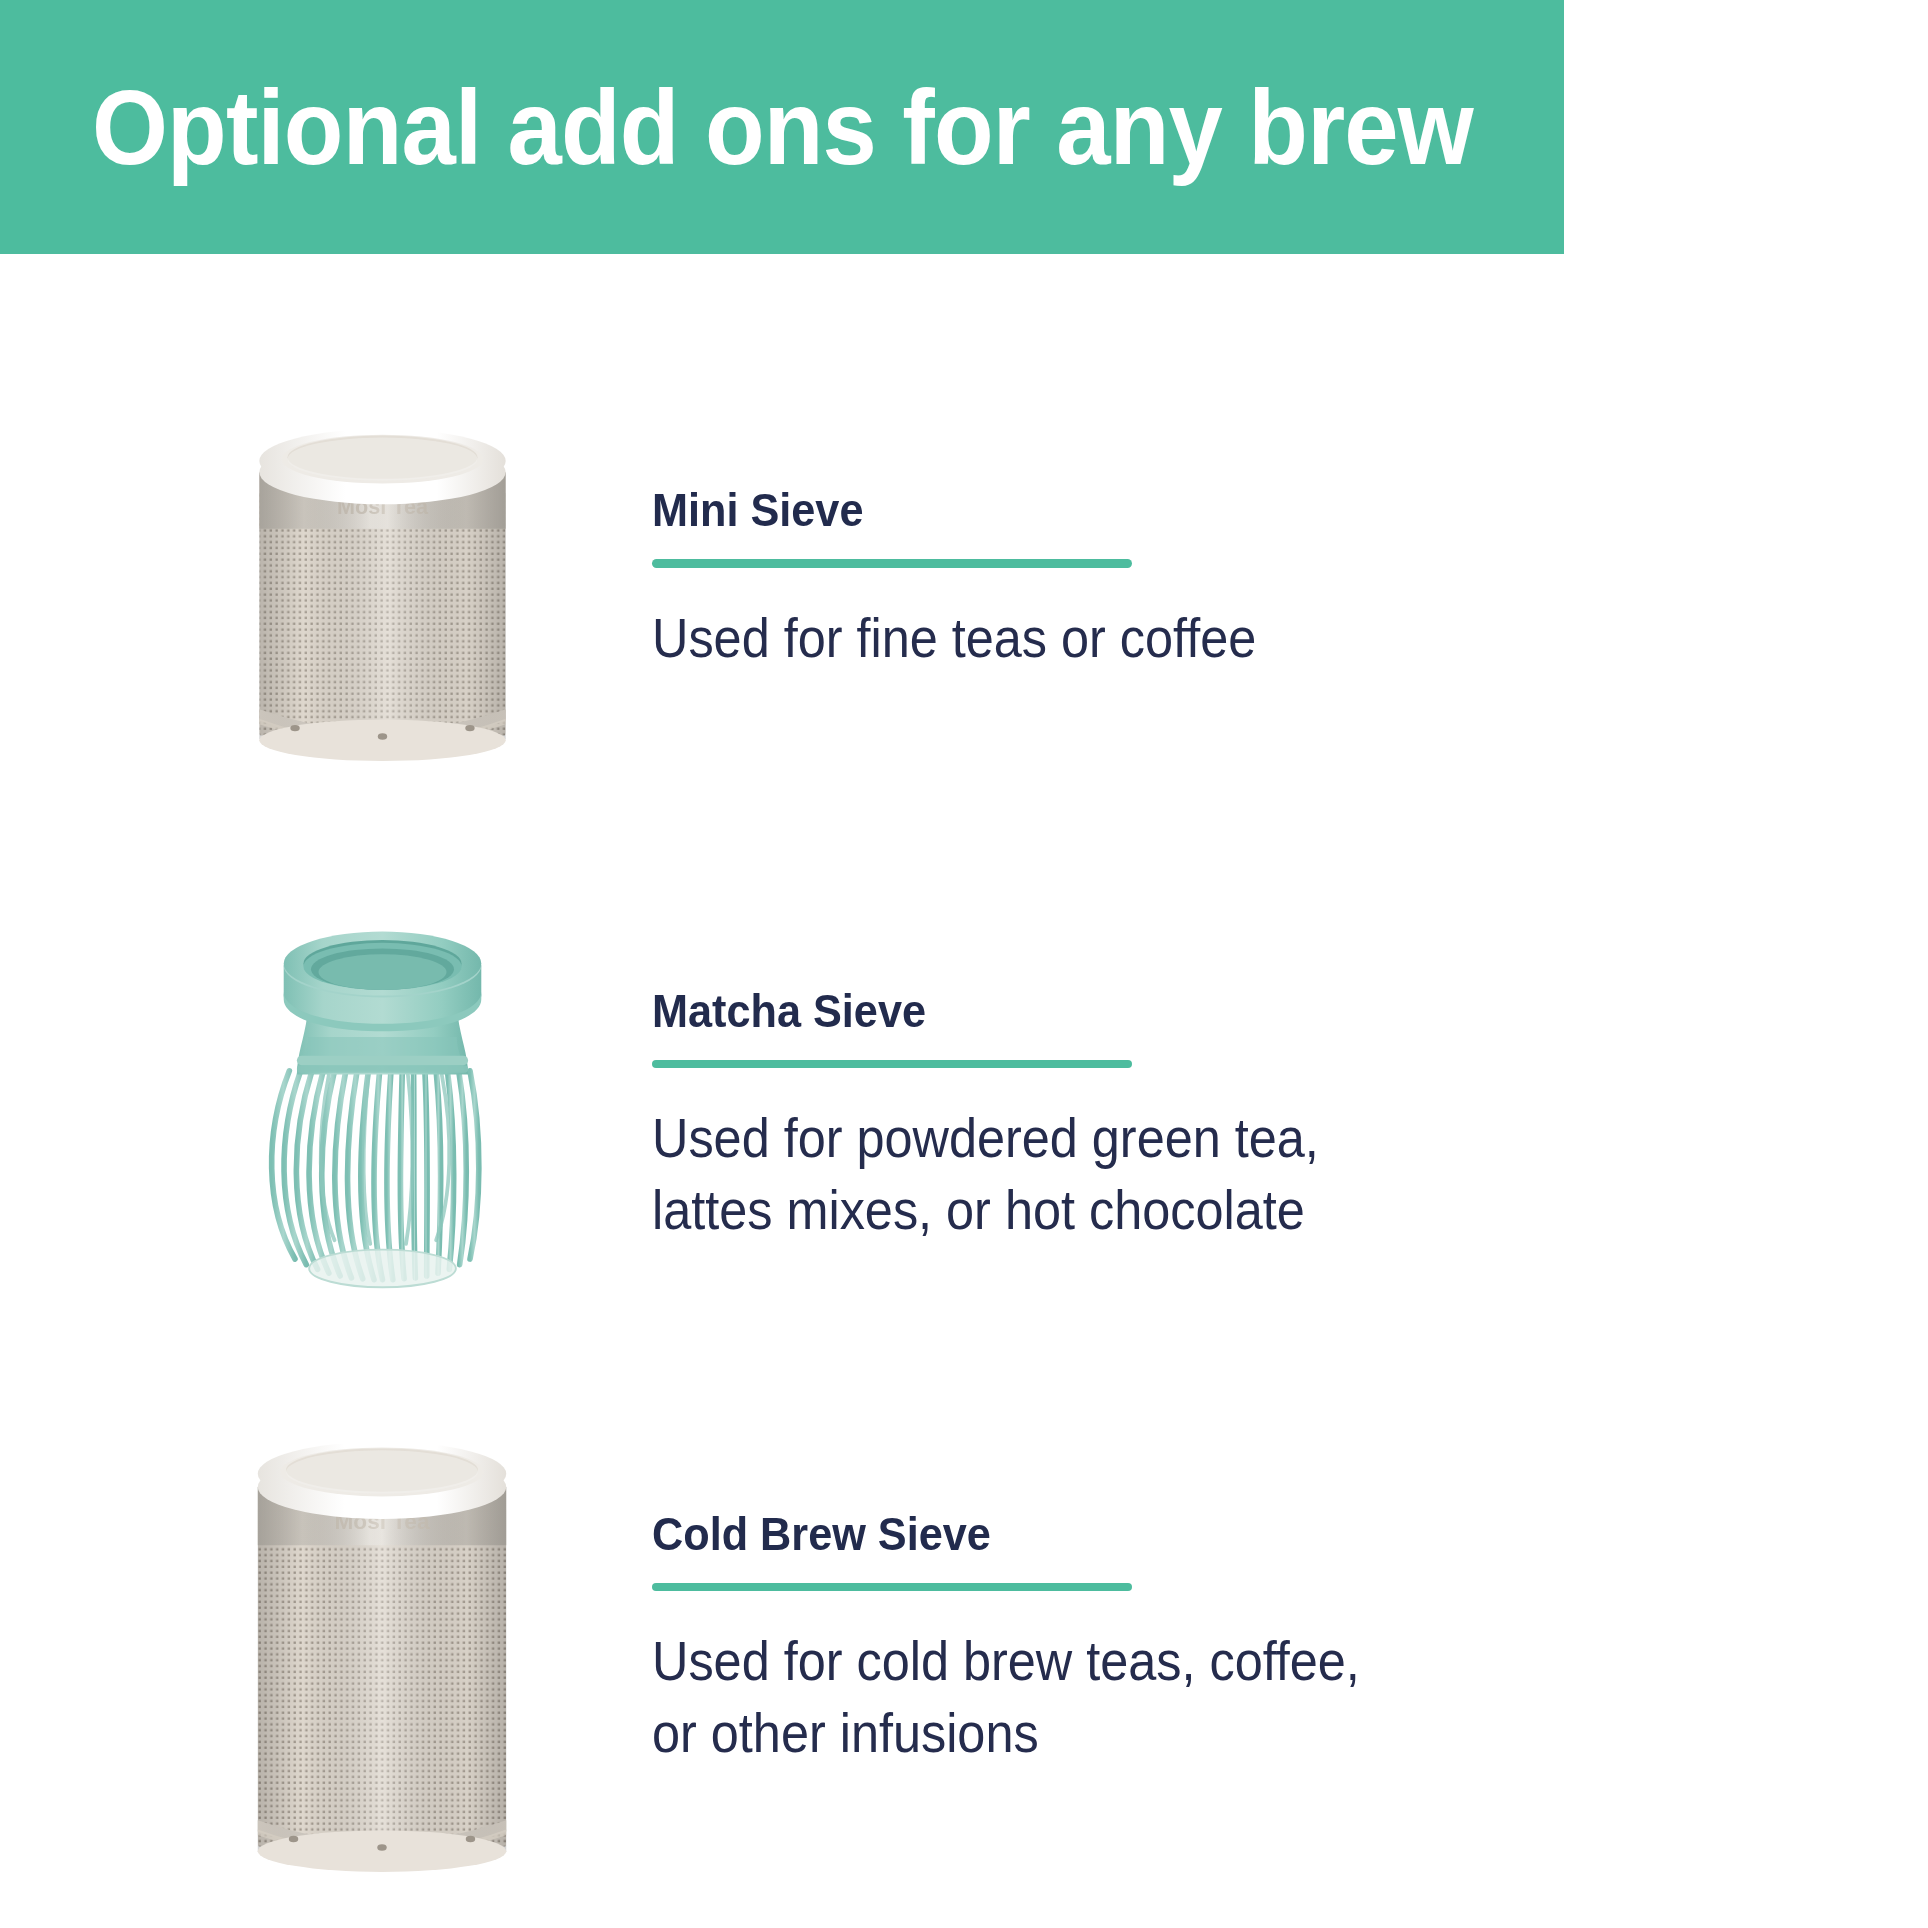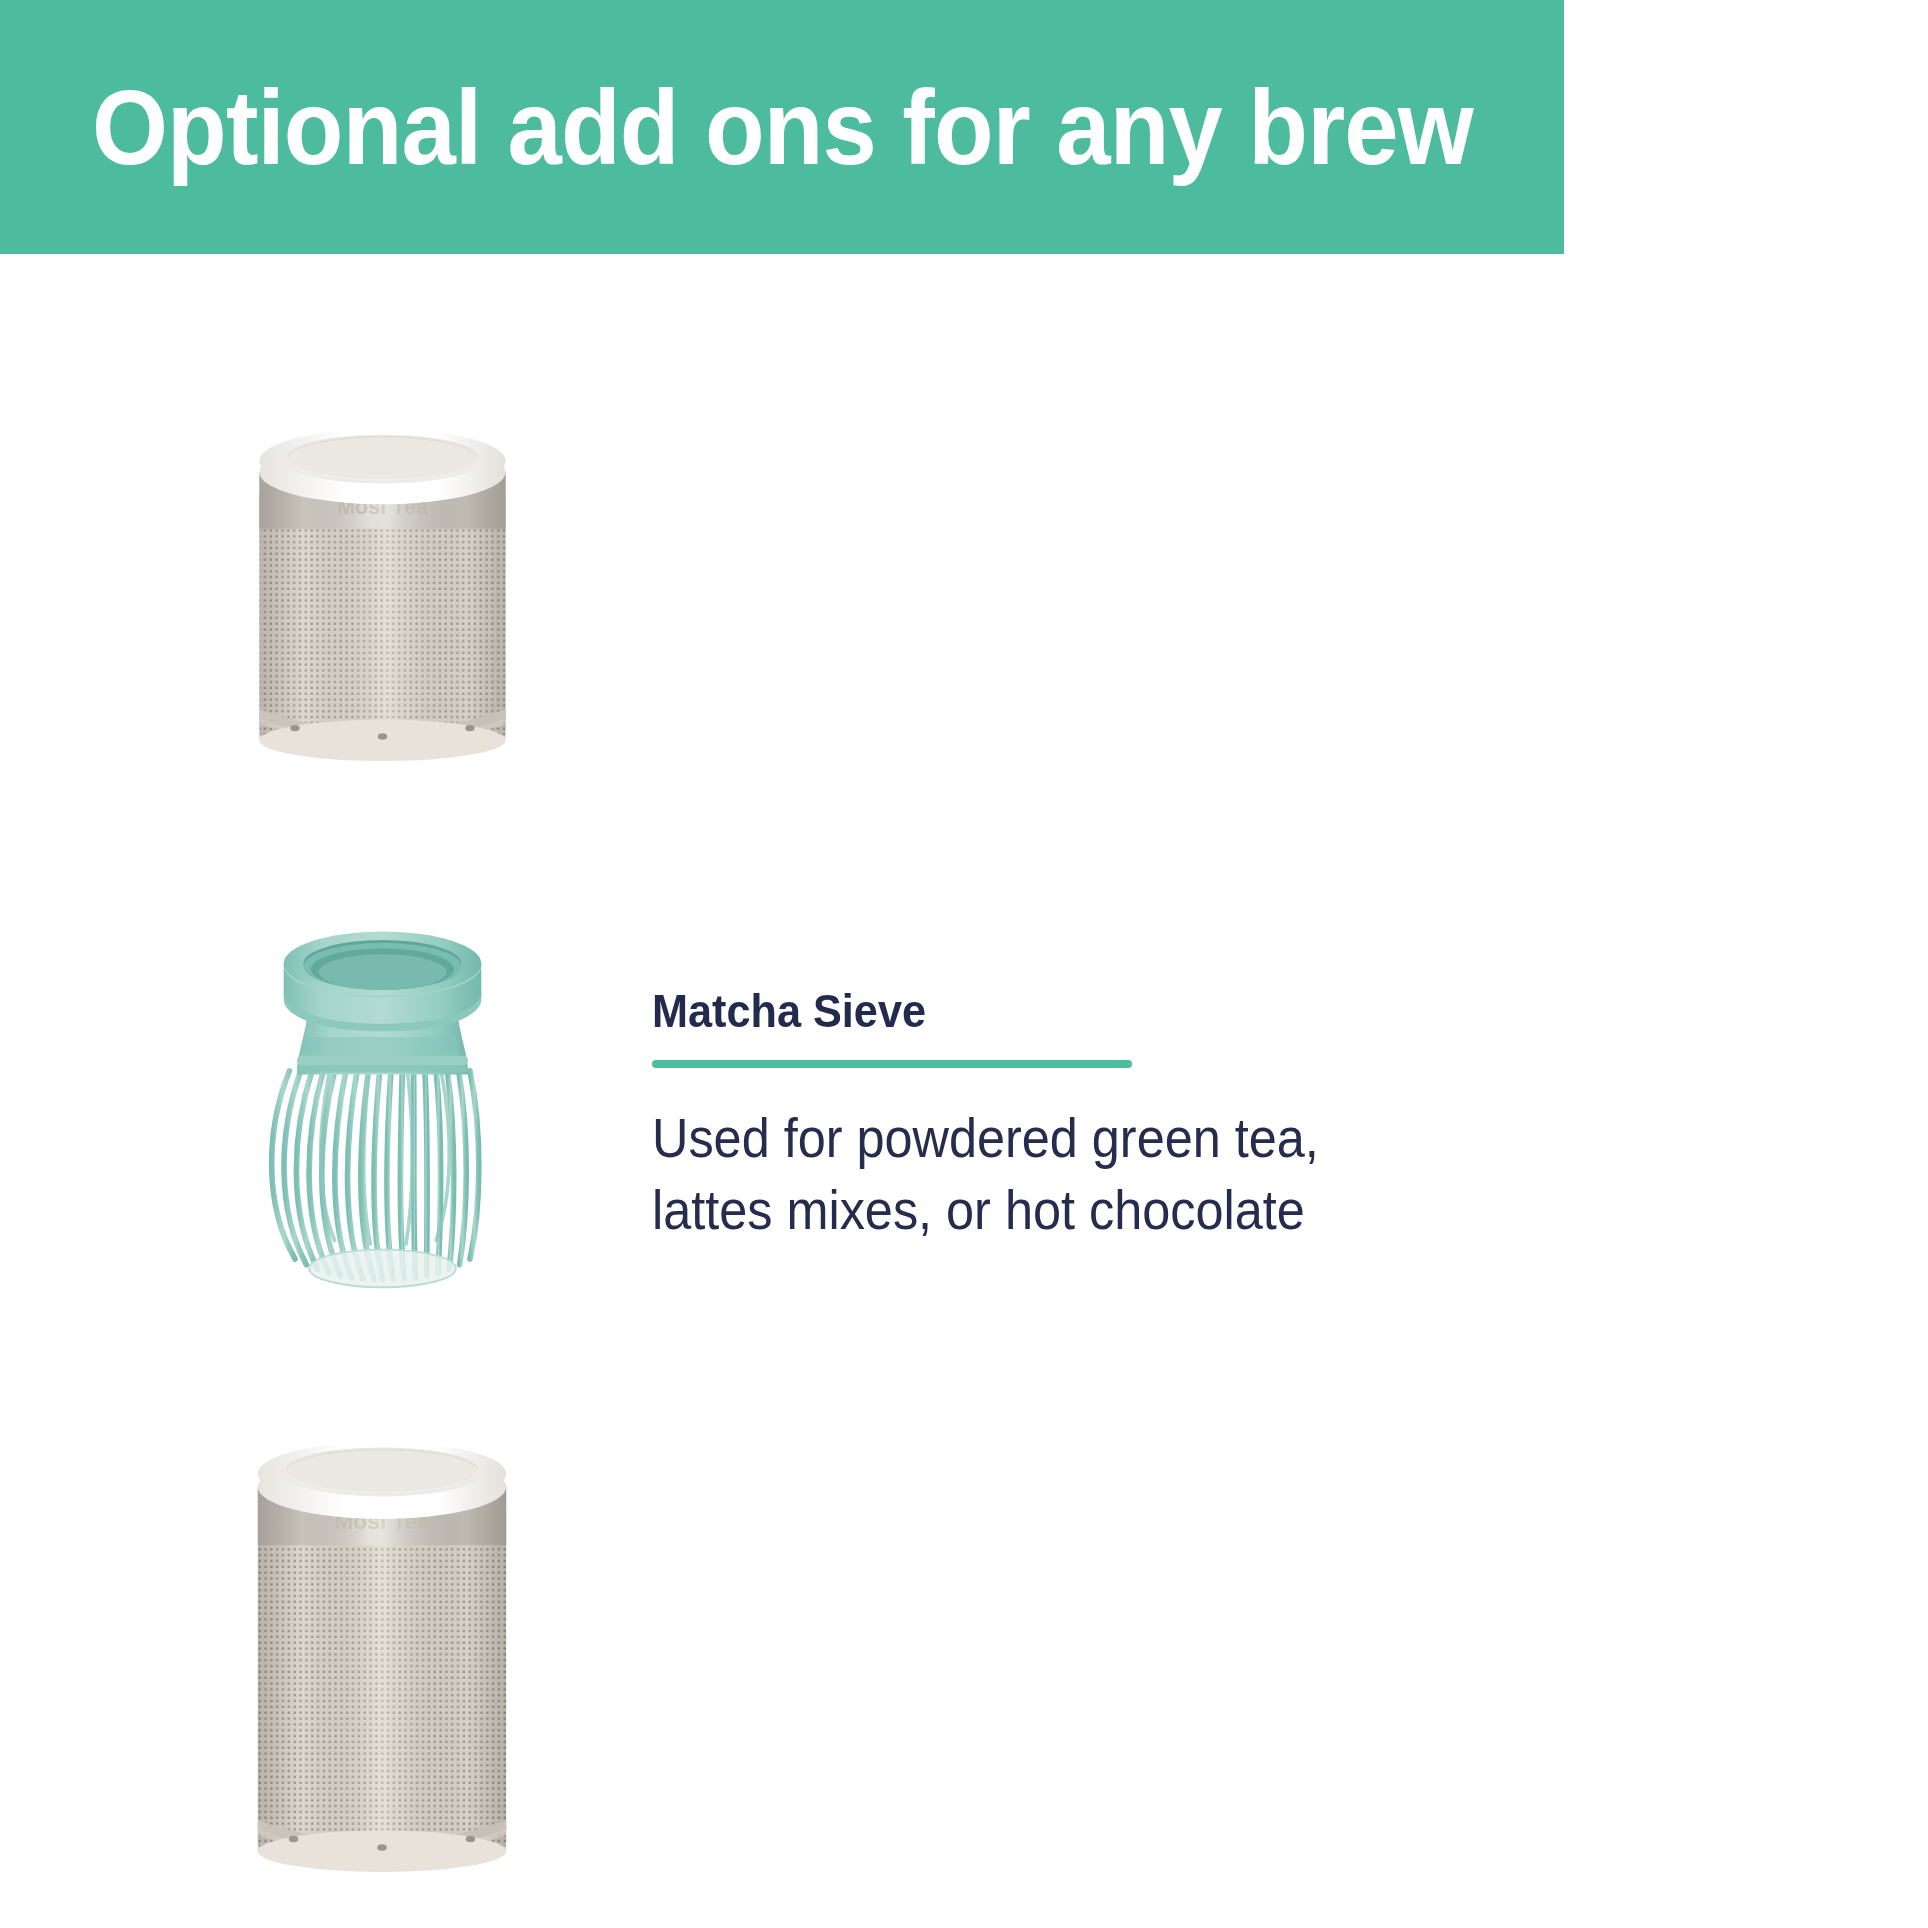--- a/index.html
+++ b/index.html
@@ -134,20 +134,25 @@
           <ellipse cx="72" cy="368" rx="5" ry="3.4" fill="#9d958a"></ellipse>
           <ellipse cx="165" cy="377" rx="5" ry="3.4" fill="#9d958a"></ellipse>
           <ellipse cx="258" cy="368" rx="5" ry="3.4" fill="#9d958a"></ellipse>
 
           <ellipse cx="165" cy="96" rx="131" ry="34" fill="url(#rimShade1)"></ellipse>
           <ellipse cx="165" cy="84" rx="131" ry="34" fill="url(#rimShade1)"></ellipse>
           <ellipse cx="165" cy="82" rx="107" ry="26" fill="#eeebe6"></ellipse>
           <ellipse cx="165" cy="80" rx="101" ry="23" fill="#e3ded6"></ellipse>
           <ellipse cx="165" cy="82" rx="101" ry="23" fill="#f3f0ec" opacity="0.55"></ellipse>
         </svg>
+      </div>
+      <div class="copy">
+        <div class="item-title">Mini Sieve</div>
+        <div class="rule"></div>
+        <div class="item-desc">Used for fine teas or coffee</div>
       </div>
     </div>
 
     <div class="row row-2">
       <div class="media">
         <svg width="311" height="414" viewBox="0 0 330 440">
           <defs>
             <linearGradient id="mBody" x1="0" y1="0" x2="1" y2="0">
               <stop offset="0%" stop-color="#7fc0b4"></stop>
               <stop offset="20%" stop-color="#a6d5cb"></stop>
@@ -262,17 +267,23 @@
           <ellipse cx="170" cy="487" rx="5" ry="3.4" fill="#9d958a"></ellipse>
           <ellipse cx="264" cy="478" rx="5" ry="3.4" fill="#9d958a"></ellipse>
 
           <ellipse cx="170" cy="104" rx="132" ry="34" fill="url(#rimShade3)"></ellipse>
           <ellipse cx="170" cy="90" rx="132" ry="34" fill="url(#rimShade3)"></ellipse>
           <ellipse cx="170" cy="88" rx="108" ry="26" fill="#eeebe6"></ellipse>
           <ellipse cx="170" cy="86" rx="102" ry="23" fill="#e3ded6"></ellipse>
           <ellipse cx="170" cy="88" rx="102" ry="23" fill="#f3f0ec" opacity="0.55"></ellipse>
         </svg>
       </div>
+      <div class="copy">
+        <div class="item-title">Cold Brew Sieve</div>
+        <div class="rule"></div>
+        <div class="item-desc">Used for cold brew teas, coffee,
+or other infusions</div>
+      </div>
     </div>
 
   </div>
 </div>
 
 
 </body></html>

